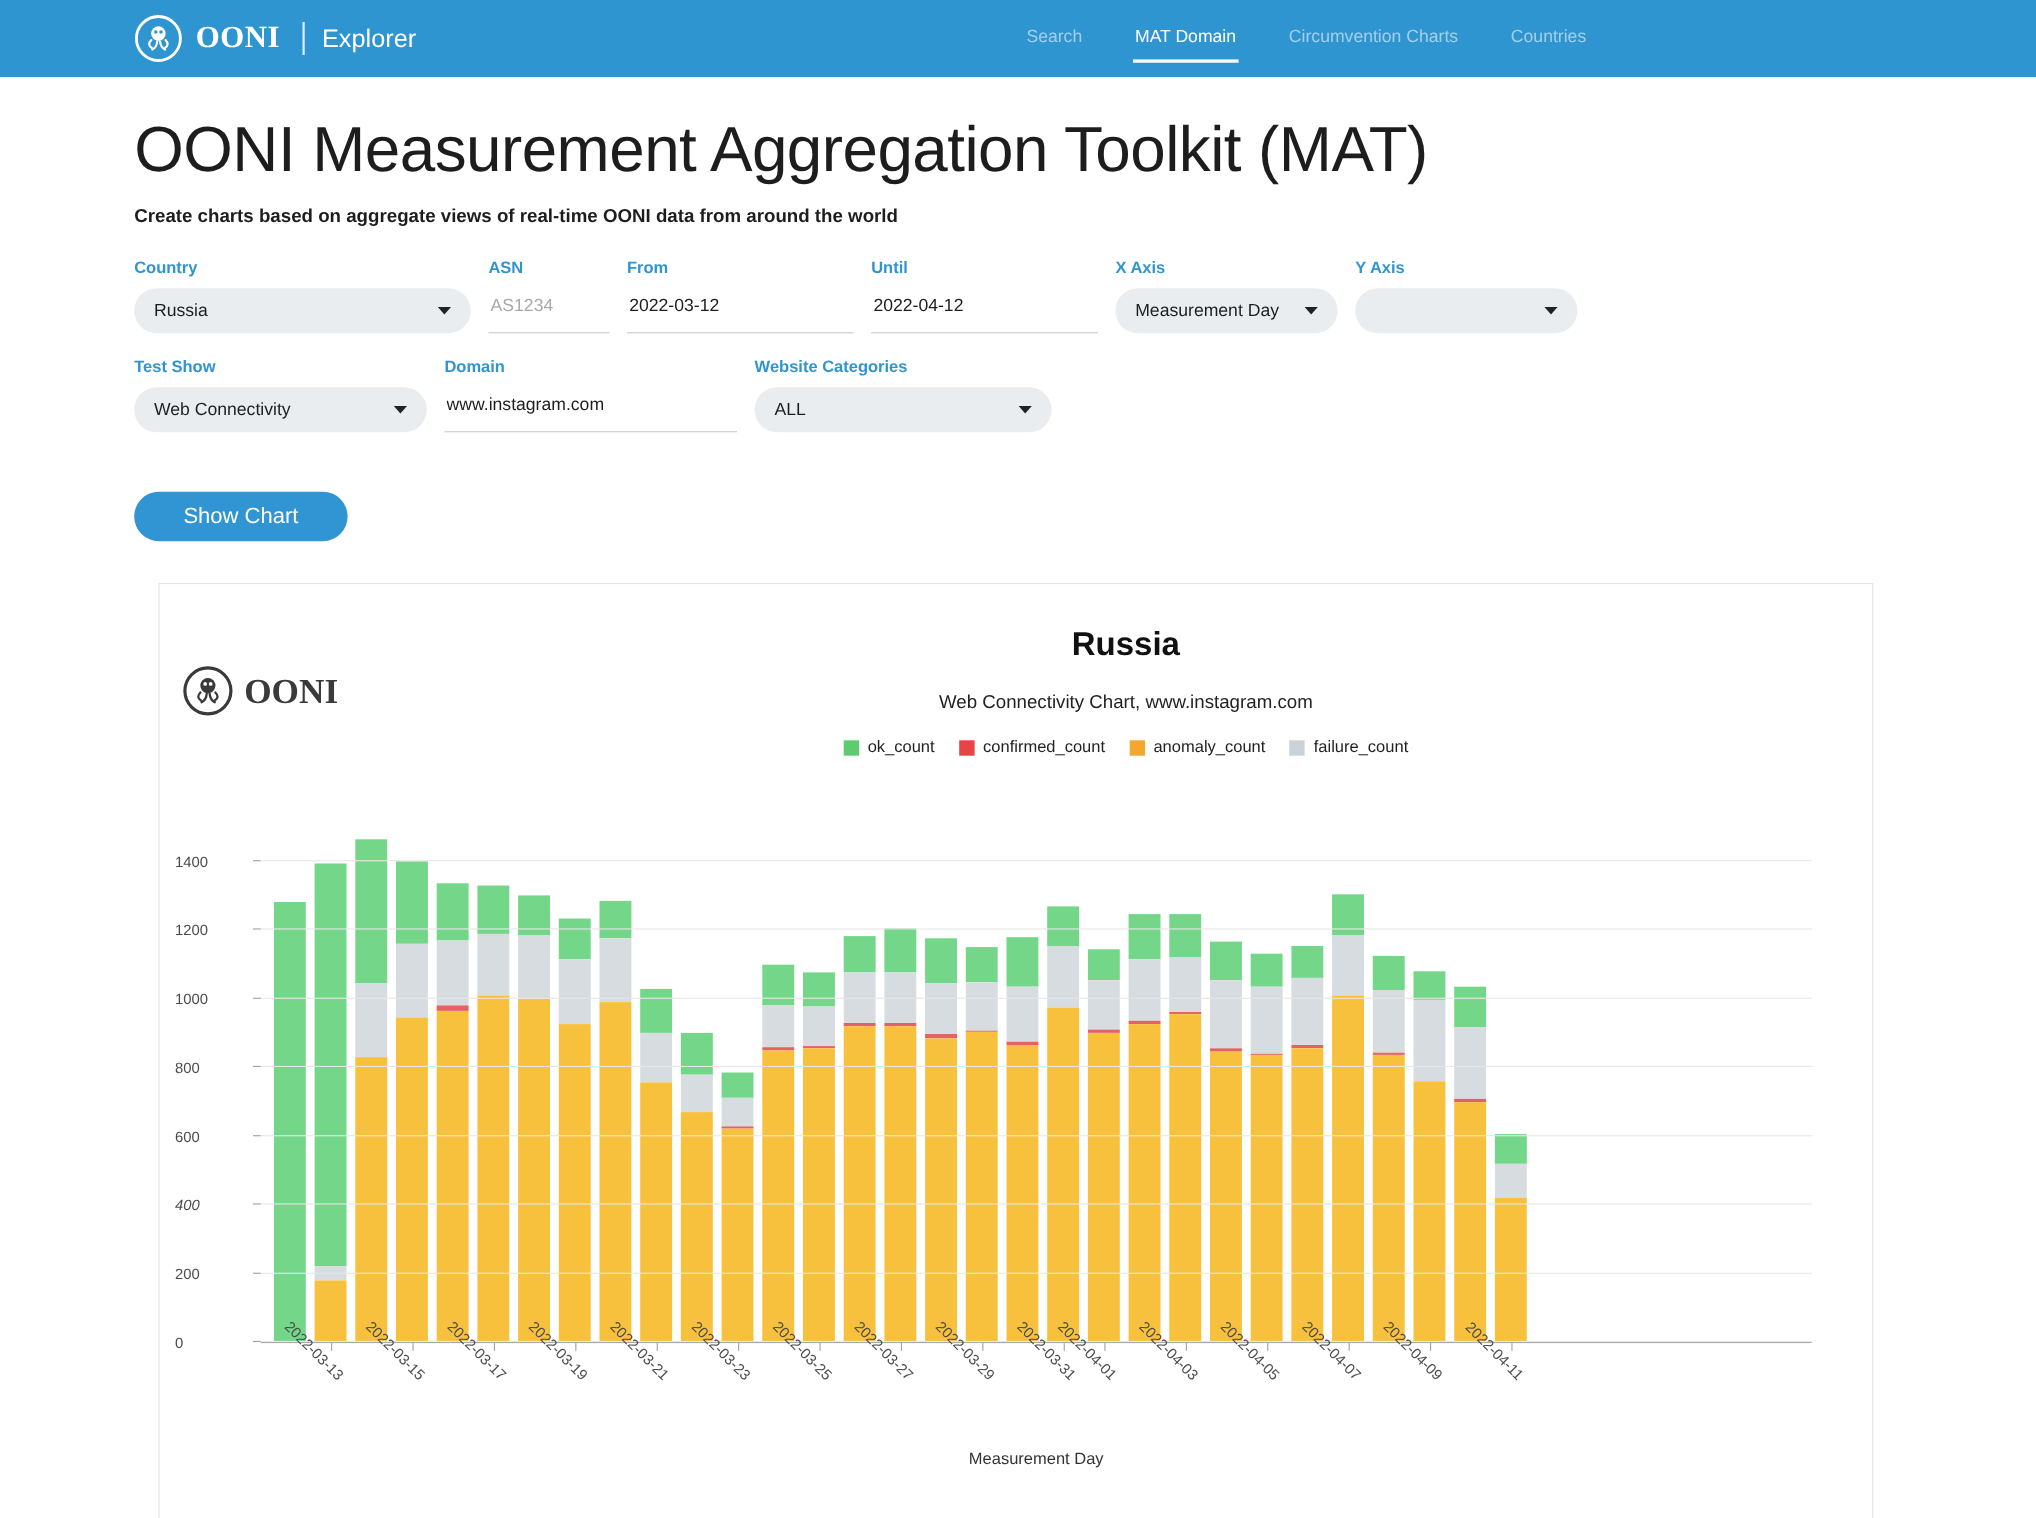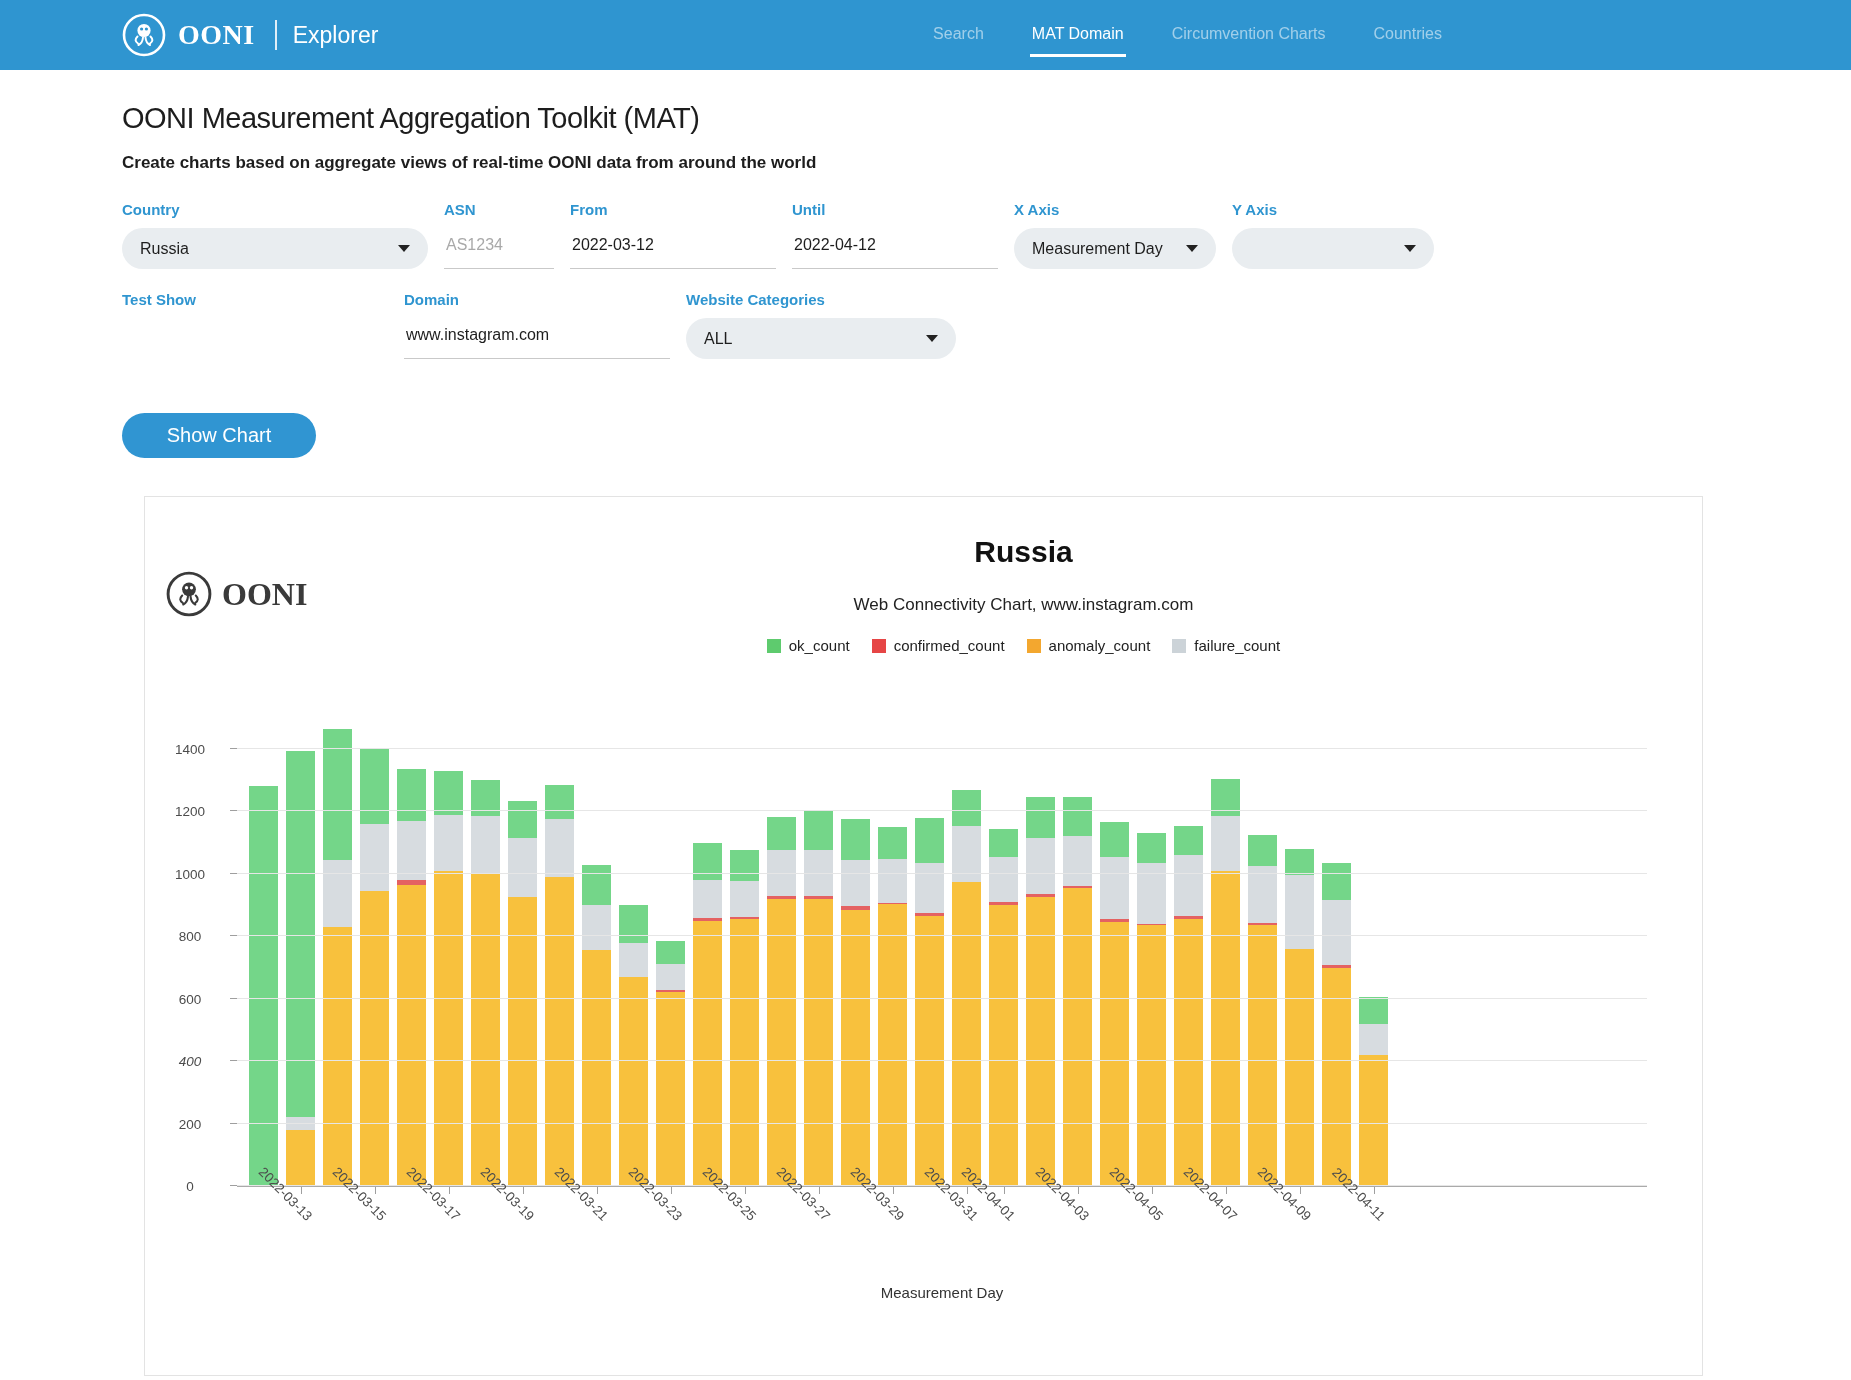--- a/index.html
+++ b/index.html
@@ -14,21 +14,21 @@
   .brand-name { font-family: "Liberation Serif", serif; font-weight: bold; font-size: 28px; color: #fff; letter-spacing: .5px; }
   .brand-sep { width: 2px; height: 30px; background: rgba(255,255,255,.85); margin: 0 4px 0 8px; }
   .brand-suffix { font-size: 23px; color: #fff; font-weight: 300; }
   .nav { display: flex; align-items: center; gap: 44px; }
   .nav-item { font-size: 16px; color: rgba(255,255,255,.55); text-decoration: none; padding: 10px 2px 12px; position: relative; cursor: pointer; }
   .nav-item.active { color: #fff; }
   .nav-item.active::after { content:""; position: absolute; left: 0; right: 0; bottom: -2px; height: 3px; background: #fff; }
 
   
   .content { padding: 0 122px; }
-  .page-title { margin-top: 32px; font-size: 29px; font-weight: 300; color: #1d1d1d; letter-spacing: -0.5px; }
+  .page-title { margin-top: 32px; font-size: 58px; font-weight: 300; color: #1d1d1d; letter-spacing: -0.5px; }
   .page-subtitle { margin-top: 18px; font-size: 17px; font-weight: bold; color: #1d1d1d; }
 
   
   .mat-form { margin-top: 28px; }
   .form-row { display: flex; gap: 16px; margin-bottom: 22px; }
   .field { display: flex; flex-direction: column; }
   .field-label { font-size: 15px; font-weight: bold; color: #2f95d0; margin-bottom: 10px; }
   .select-pill { height: 41px; background: #e9edf0; border-radius: 21px; display: flex; align-items: center;
     justify-content: space-between; padding: 0 18px; font-size: 16px; color: #1e1e1e; cursor: pointer; }
   .caret { width: 0; height: 0; border-left: 6px solid transparent; border-right: 6px solid transparent; border-top: 7px solid #222; }
@@ -52,21 +52,21 @@
   .chart-subtitle { margin-top: 26px; font-size: 17px; color: #222; }
   .legend { margin-top: 22px; display: flex; justify-content: center; gap: 22px; }
   .legend-item { display: flex; align-items: center; gap: 8px; font-size: 15px; color: #222; }
   .legend-swatch { width: 14px; height: 14px; display: inline-block; }
 
   
   .chart-wrap { position: relative; margin-top: 62px; padding-left: 92px; }
   .plot { position: relative; width: 1410px; height: 470px; }
   .gridline { position: absolute; left: 0; width: 100%; height: 1px; background: #e6e6e6; }
   .ytick { position: absolute; left: -7px; width: 7px; height: 1px; background: #9f9f9f; }
-  .ylabel { position: absolute; left: -78px; width: 62px; text-align: center; font-size: 13.5px; color: #4c4c4c; }
+  .ylabel { position: absolute; left: -78px; width: 62px; text-align: left; font-size: 13.5px; color: #4c4c4c; }
   .bars { position: absolute; left: 8px; bottom: 0; display: flex; }
   .slot { width: 37px; display: flex; justify-content: center; align-items: flex-end; }
   .bar { width: 29px; display: flex; flex-direction: column-reverse; }
   .seg { width: 100%; }
   .x-axis { position: relative; width: 1410px; height: 110px; border-top: 1px solid #aaa; }
   .xtick { position: absolute; top: 0; width: 1px; height: 7px; background: #9f9f9f; }
   .xlabel { position: absolute; top: 12px; font-size: 13.5px; color: #4c4c4c; white-space: nowrap;
     transform: rotate(45deg) translateX(-71%); transform-origin: left top; }
   .x-axis-title { position: relative; width: 1410px; text-align: center; margin-top: -12px; font-size: 15px; color: #333; }
 </style>
@@ -132,20 +132,24 @@
         <span class="field-label">Y Axis</span>
         <div class="select-pill">
           <span></span>
           <span class="caret"></span>
         </div>
       </div>
     </div>
     <div class="form-row">
       <div class="field w-test">
         <span class="field-label">Test Show</span>
+        <div class="select-pill">
+          <span>Web Connectivity</span>
+          <span class="caret"></span>
+        </div>
       </div>
       <div class="field w-domain">
         <span class="field-label">Domain</span>
         <input class="underline-input" value="www.instagram.com" style="">
       </div>
       <div class="field w-cat">
         <span class="field-label">Website Categories</span>
         <div class="select-pill">
           <span>ALL</span>
           <span class="caret"></span>

